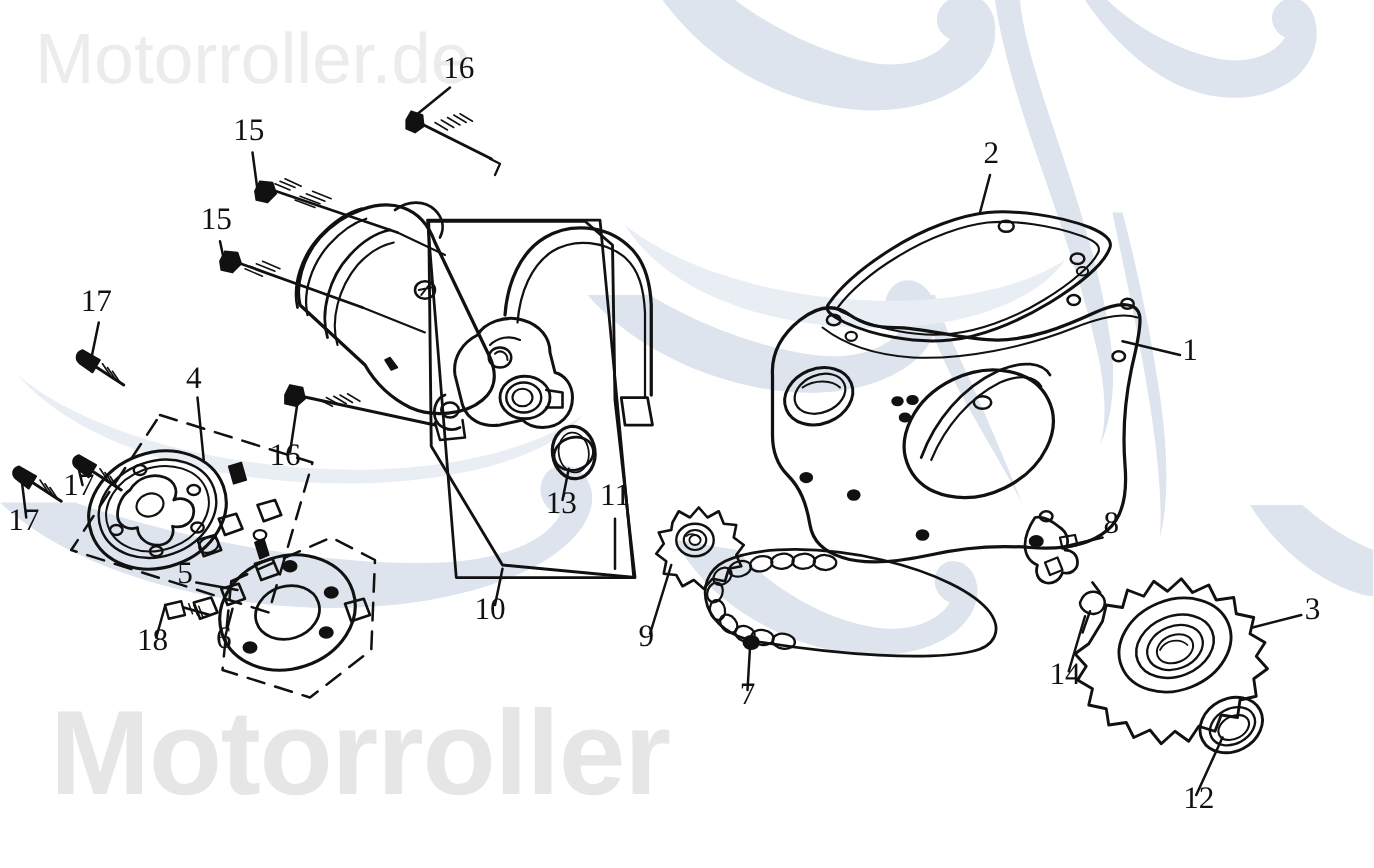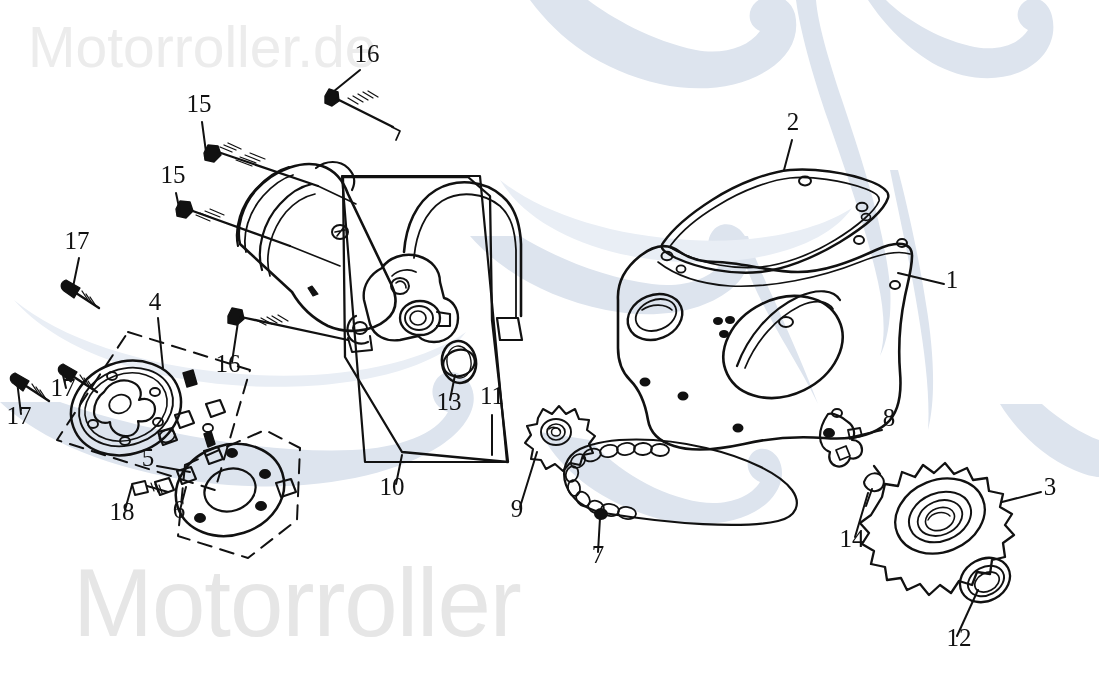--- a/index.html
+++ b/index.html
@@ -8,22 +8,22 @@
   #stage svg{position:absolute;left:0;top:0;}
   .wm-top{
     position:absolute;left:28px;top:14px;
     font-family:"Liberation Sans",sans-serif;
     font-size:57px;font-weight:300;letter-spacing:0px;
     color:#ececec;white-space:nowrap;user-select:none;
   }
   .wm-bottom{
     position:absolute;left:40px;top:548px;
     font-family:"Liberation Sans",sans-serif;
-    font-size:96px;font-weight:normal;letter-spacing:-1px;
-    color:#e6e6e6;white-space:nowrap;user-select:none;margin-left:33px;
+    font-size:96px;font-weight:bold;letter-spacing:-1px;
+    color:#e6e6e6;white-space:nowrap;user-select:none;
   }
   .cal{font-family:"Liberation Serif",serif;font-size:25px;fill:#111;}
 </style>
 </head>
 <body>
 
 <div id="stage">
 
   <div class="wm-top">Motorroller.de</div>
   <div class="wm-bottom">Motorroller</div>

